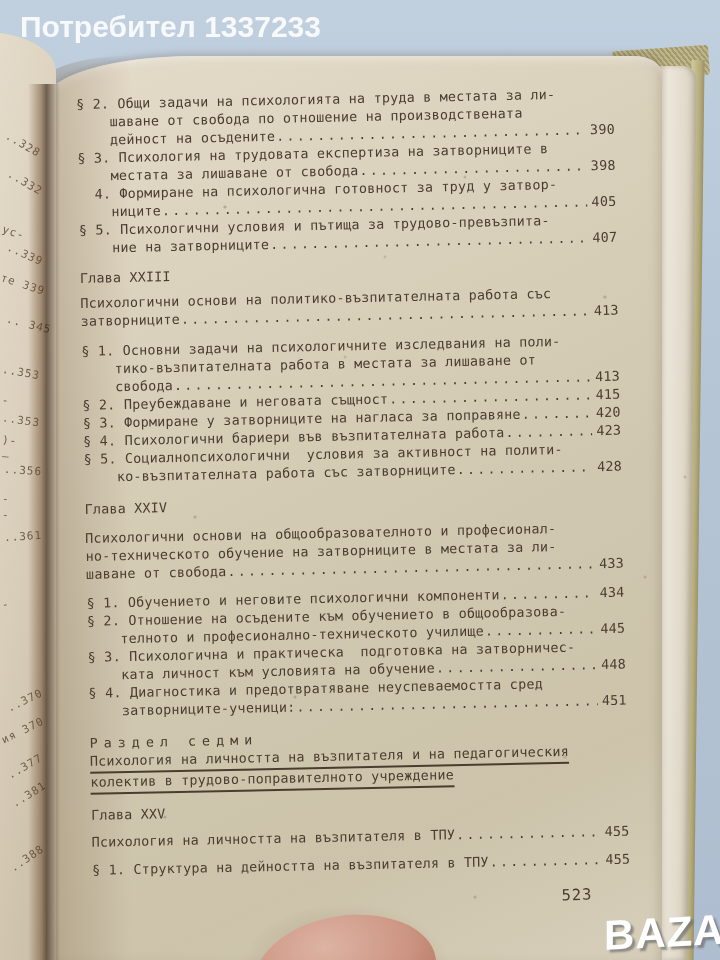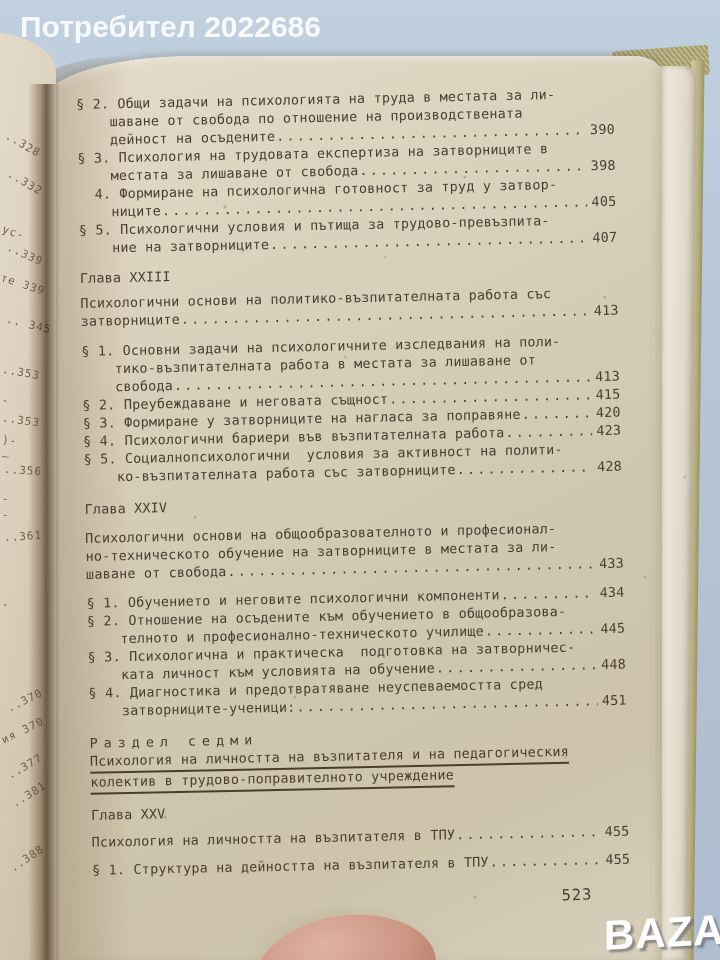--- a/index.html
+++ b/index.html
@@ -220,15 +220,15 @@
         <div class="block">
           <div class="line"><span class="t">§ 1. Структура на дейността на възпитателя в ТПУ</span><span class="dots"></span><span class="pn">455</span></div>
         </div>
       </div>
     <div class="pageno">523</div>
   </div>
 
   <div class="finger-shadow"></div>
   <div class="finger"></div>
 
-  <div class="user-label">Потребител 2022686</div>
+  <div class="user-label">Потребител 1337233</div>
   <div class="watermark">BAZAR</div>
 </div>
 
 </body></html>

